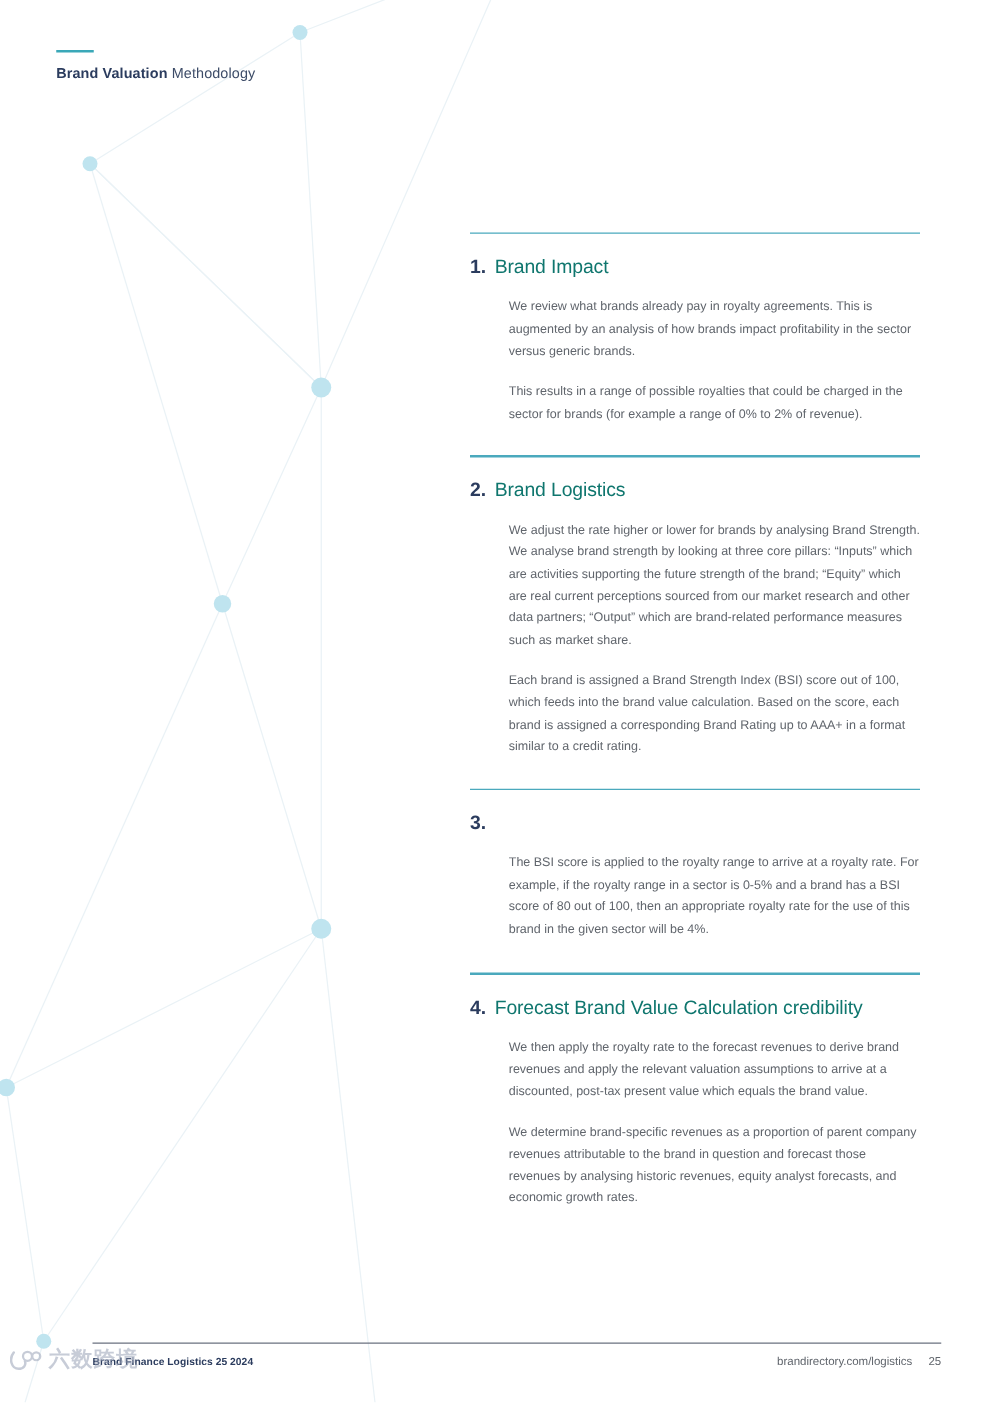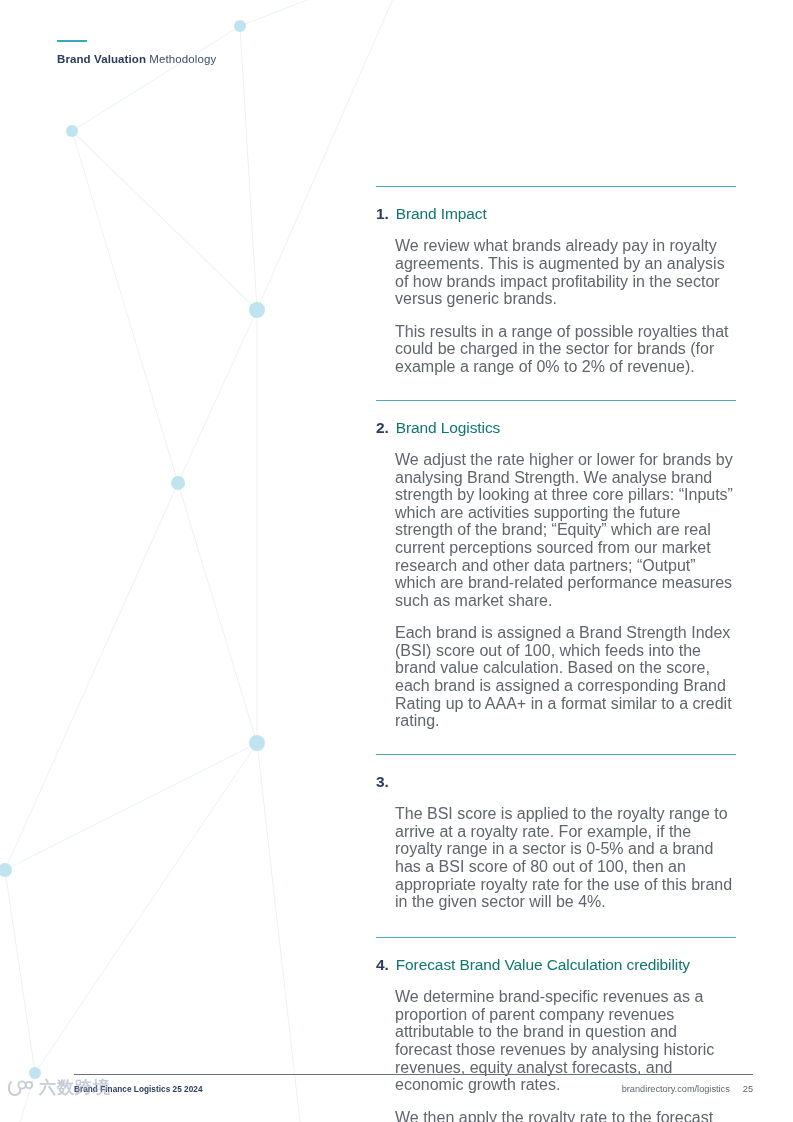--- a/index.html
+++ b/index.html
@@ -22,21 +22,21 @@
     top: 0; left: 0;
     width: 793px;
     height: 1122px;
     z-index: 0;
     pointer-events: none;
   }
 
   
   #page-header {
     position: absolute;
-    left: 57px;
+    left: 45px;
     top: 40px;
     z-index: 3;
   }
   #header-accent-bar {
     width: 30px;
     height: 2px;
     background: #3aa8b8;
     margin-bottom: 11px;
   }
   #header-title {
@@ -84,24 +84,24 @@
     white-space: nowrap;
   }
   .section-title {
     color: #0f766e;
     font-weight: normal;
   }
   .section-body {
     padding-left: 19px;
   }
   .para {
-    font-size: 16px;
+    font-size: 10px;
     line-height: 17.6px;
     color: #60656c;
-    margin: 0 0 15px 0;
+    margin: 0 0 15px 12px;
   }
   .para:last-child {
     margin-bottom: 0;
   }
   .section-spacer-1 { height: 24px; }
   .section-spacer-2 { height: 24px; }
   .section-spacer-3 { height: 26px; }
 
   
   #footer {
@@ -241,22 +241,22 @@
   </div>
   <div class="section-spacer-3"></div>
 
   <div class="section">
     <div class="section-divider"></div>
     <h2 class="section-heading">
       <span class="section-number">4.</span>
       <span class="section-title">Forecast Brand Value Calculation credibility</span>
     </h2>
     <div class="section-body">
+      <p class="para">We then apply the royalty rate to the forecast revenues to derive brand revenues and apply the relevant valuation assumptions to arrive at a discounted, post-tax present value which equals the brand value.</p>
       <p class="para">We determine brand-specific revenues as a proportion of parent company revenues attributable to the brand in question and forecast those revenues by analysing historic revenues, equity analyst forecasts, and economic growth rates.</p>
-      <p class="para">We then apply the royalty rate to the forecast revenues to derive brand revenues and apply the relevant valuation assumptions to arrive at a discounted, post-tax present value which equals the brand value.</p>
     </div>
   </div>
 
 </div>
 
 <div id="footer">
   <div id="footer-rule"></div>
   <div id="footer-inner">
     <div id="footer-left">Brand Finance Logistics 25 2024</div>
     <div id="footer-right">

